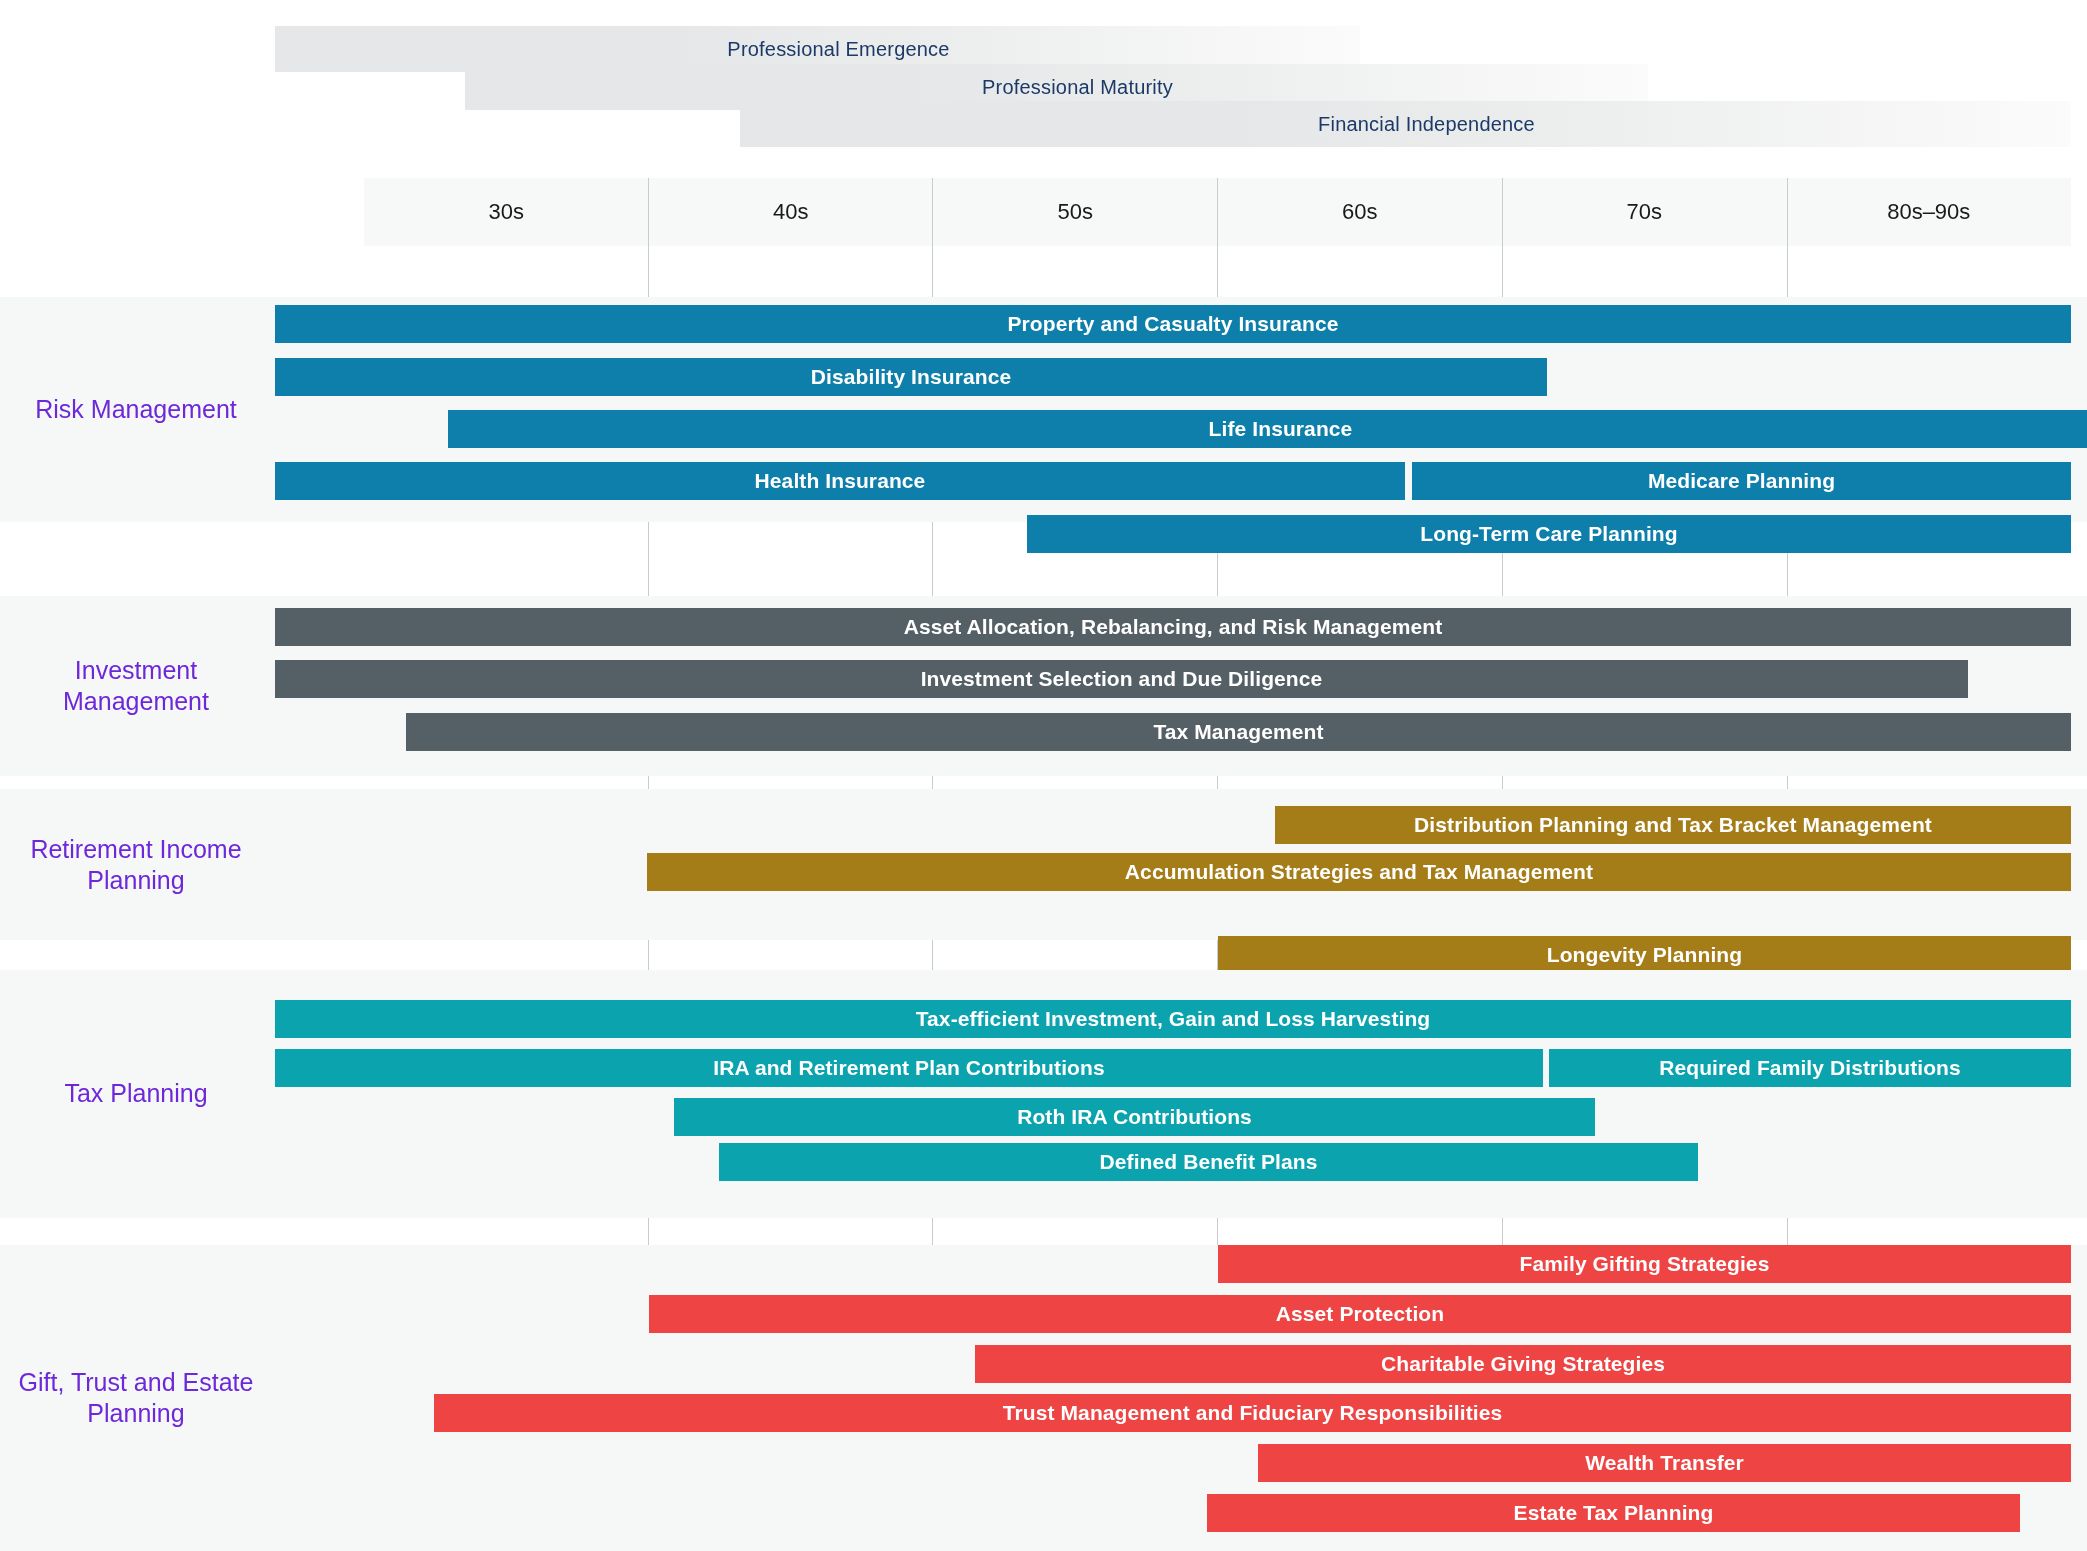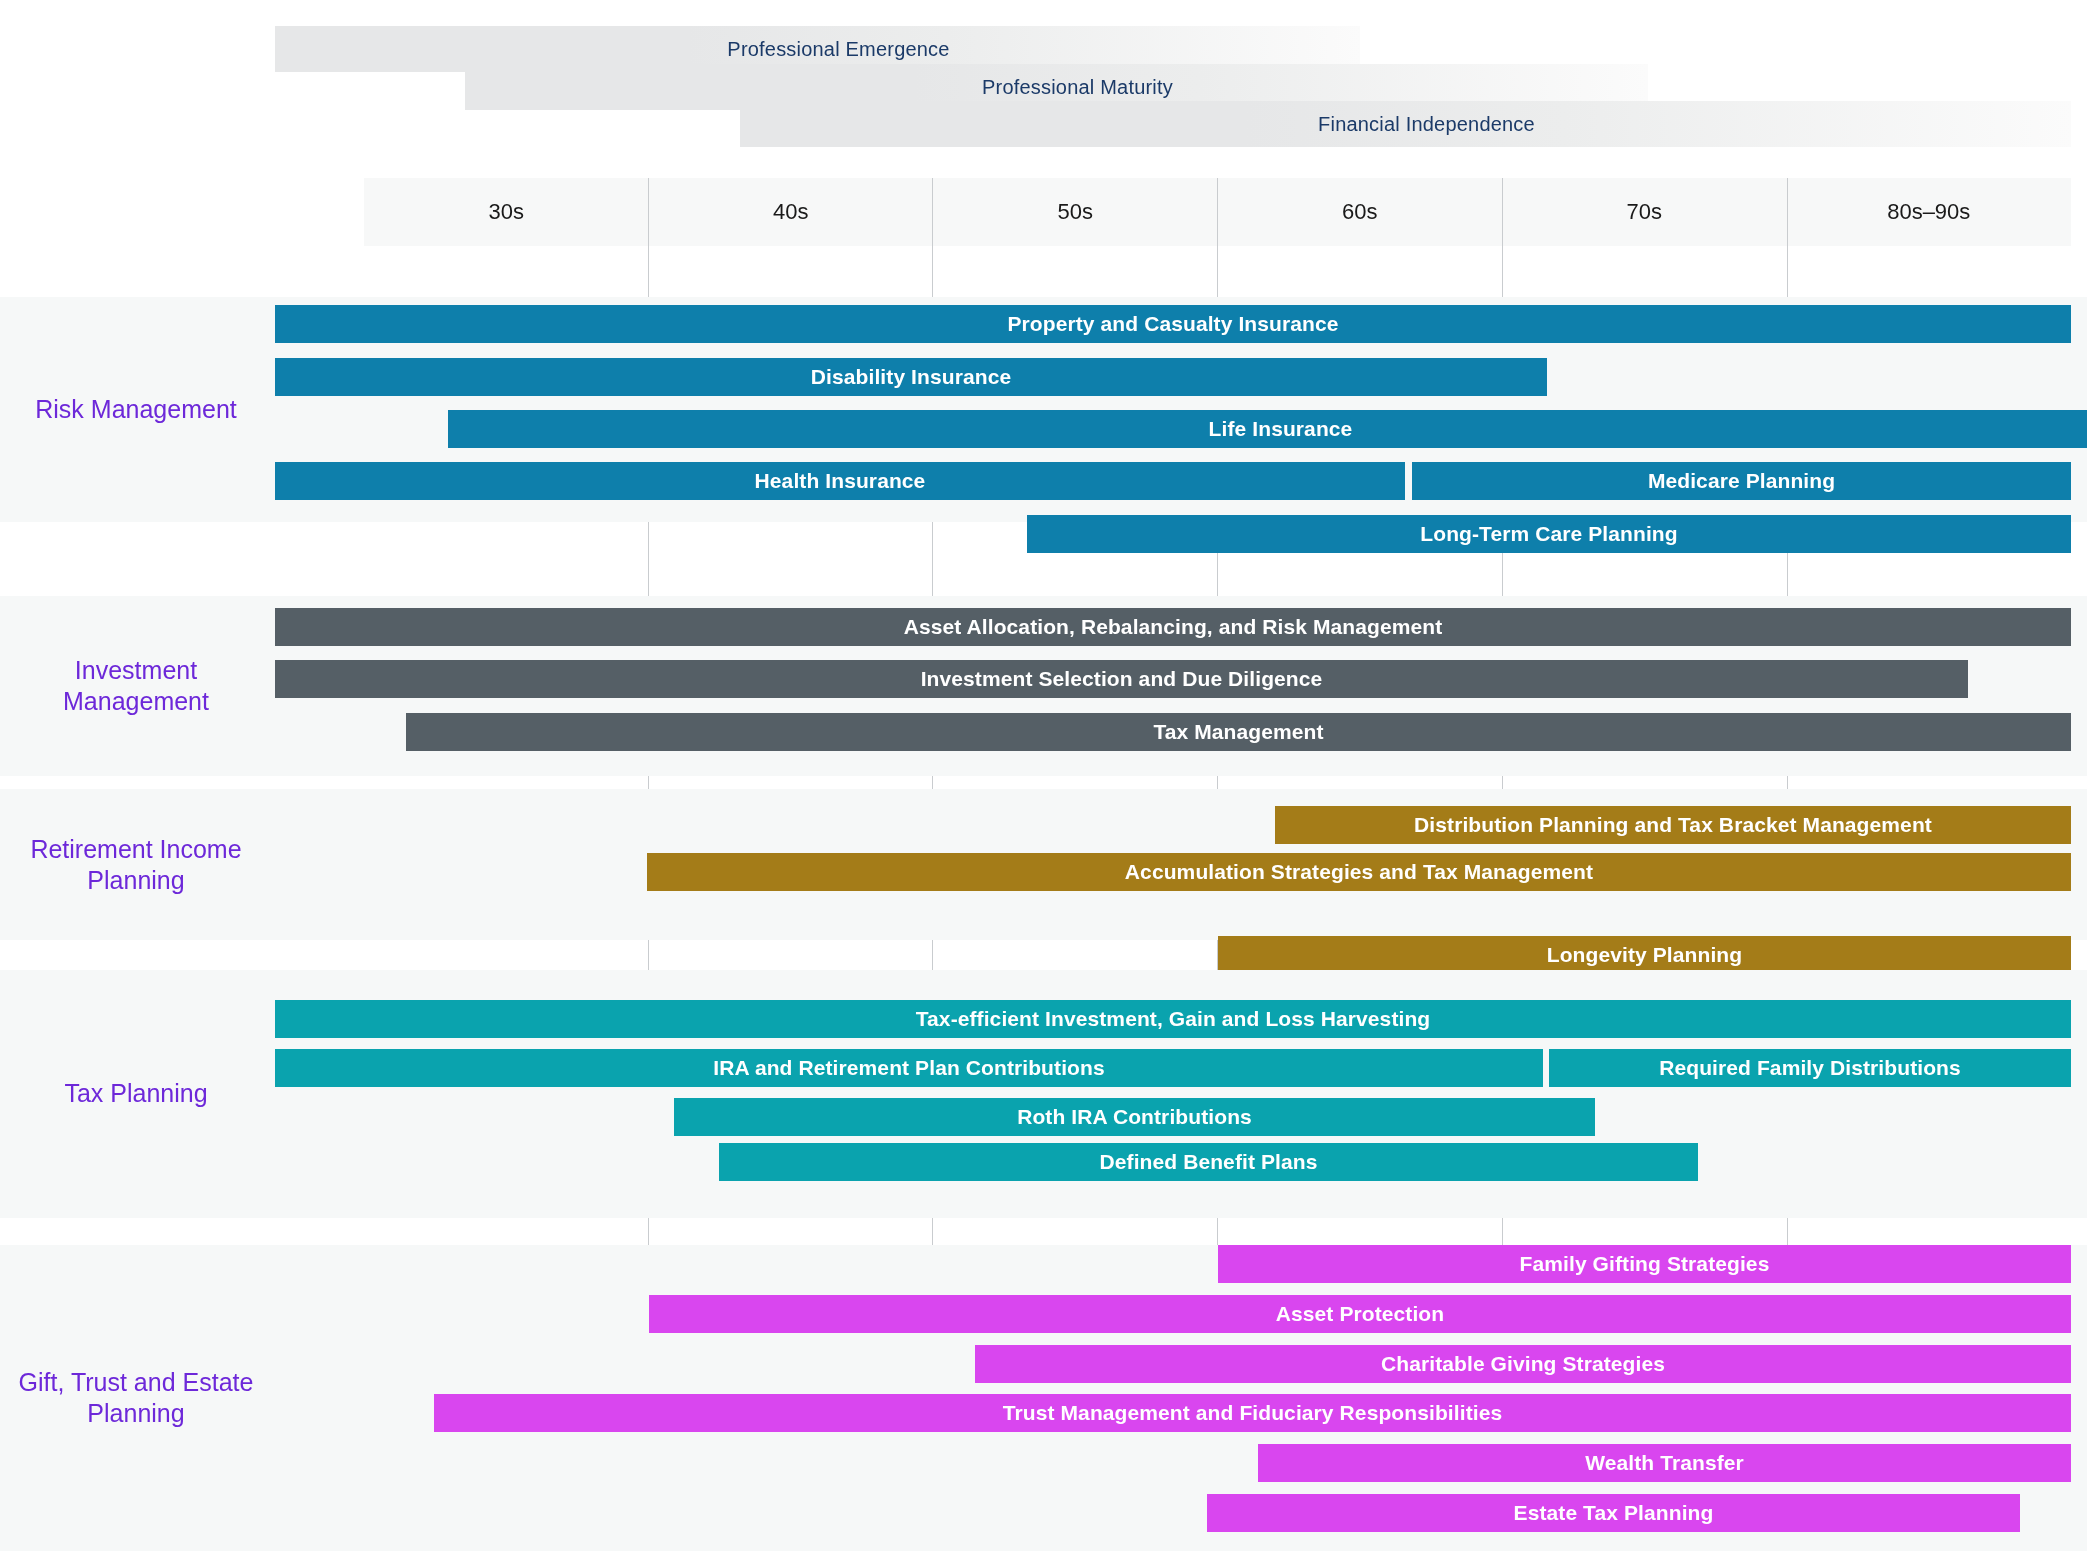--- a/index.html
+++ b/index.html
@@ -88,21 +88,21 @@
     font-size: 21px;
     font-weight: bold;
     letter-spacing: .1px;
     white-space: nowrap;
     overflow: hidden;
   }
   .bar.c-risk       { background: #0e7fab; }
   .bar.c-invest     { background: #555f66; }
   .bar.c-retire     { background: #a47c18; }
   .bar.c-tax        { background: #0aa3ae; }
-  .bar.c-estate     { background: #d946ef; }
+  .bar.c-estate     { background: #ef4444; }
 </style>
 </head>
 <body>
 
 <div id="chart">
 
   <div id="phases">
       <div class="phase-band" style="left: 275px; width: 1085px; top: 26px; background: linear-gradient(to right, rgb(230, 231, 232) 0%, rgb(230, 231, 232) 38%, rgb(236, 237, 237) 62%, rgb(251, 251, 251) 100%);">
         <span class="phase-label">Professional Emergence</span>
       </div>

